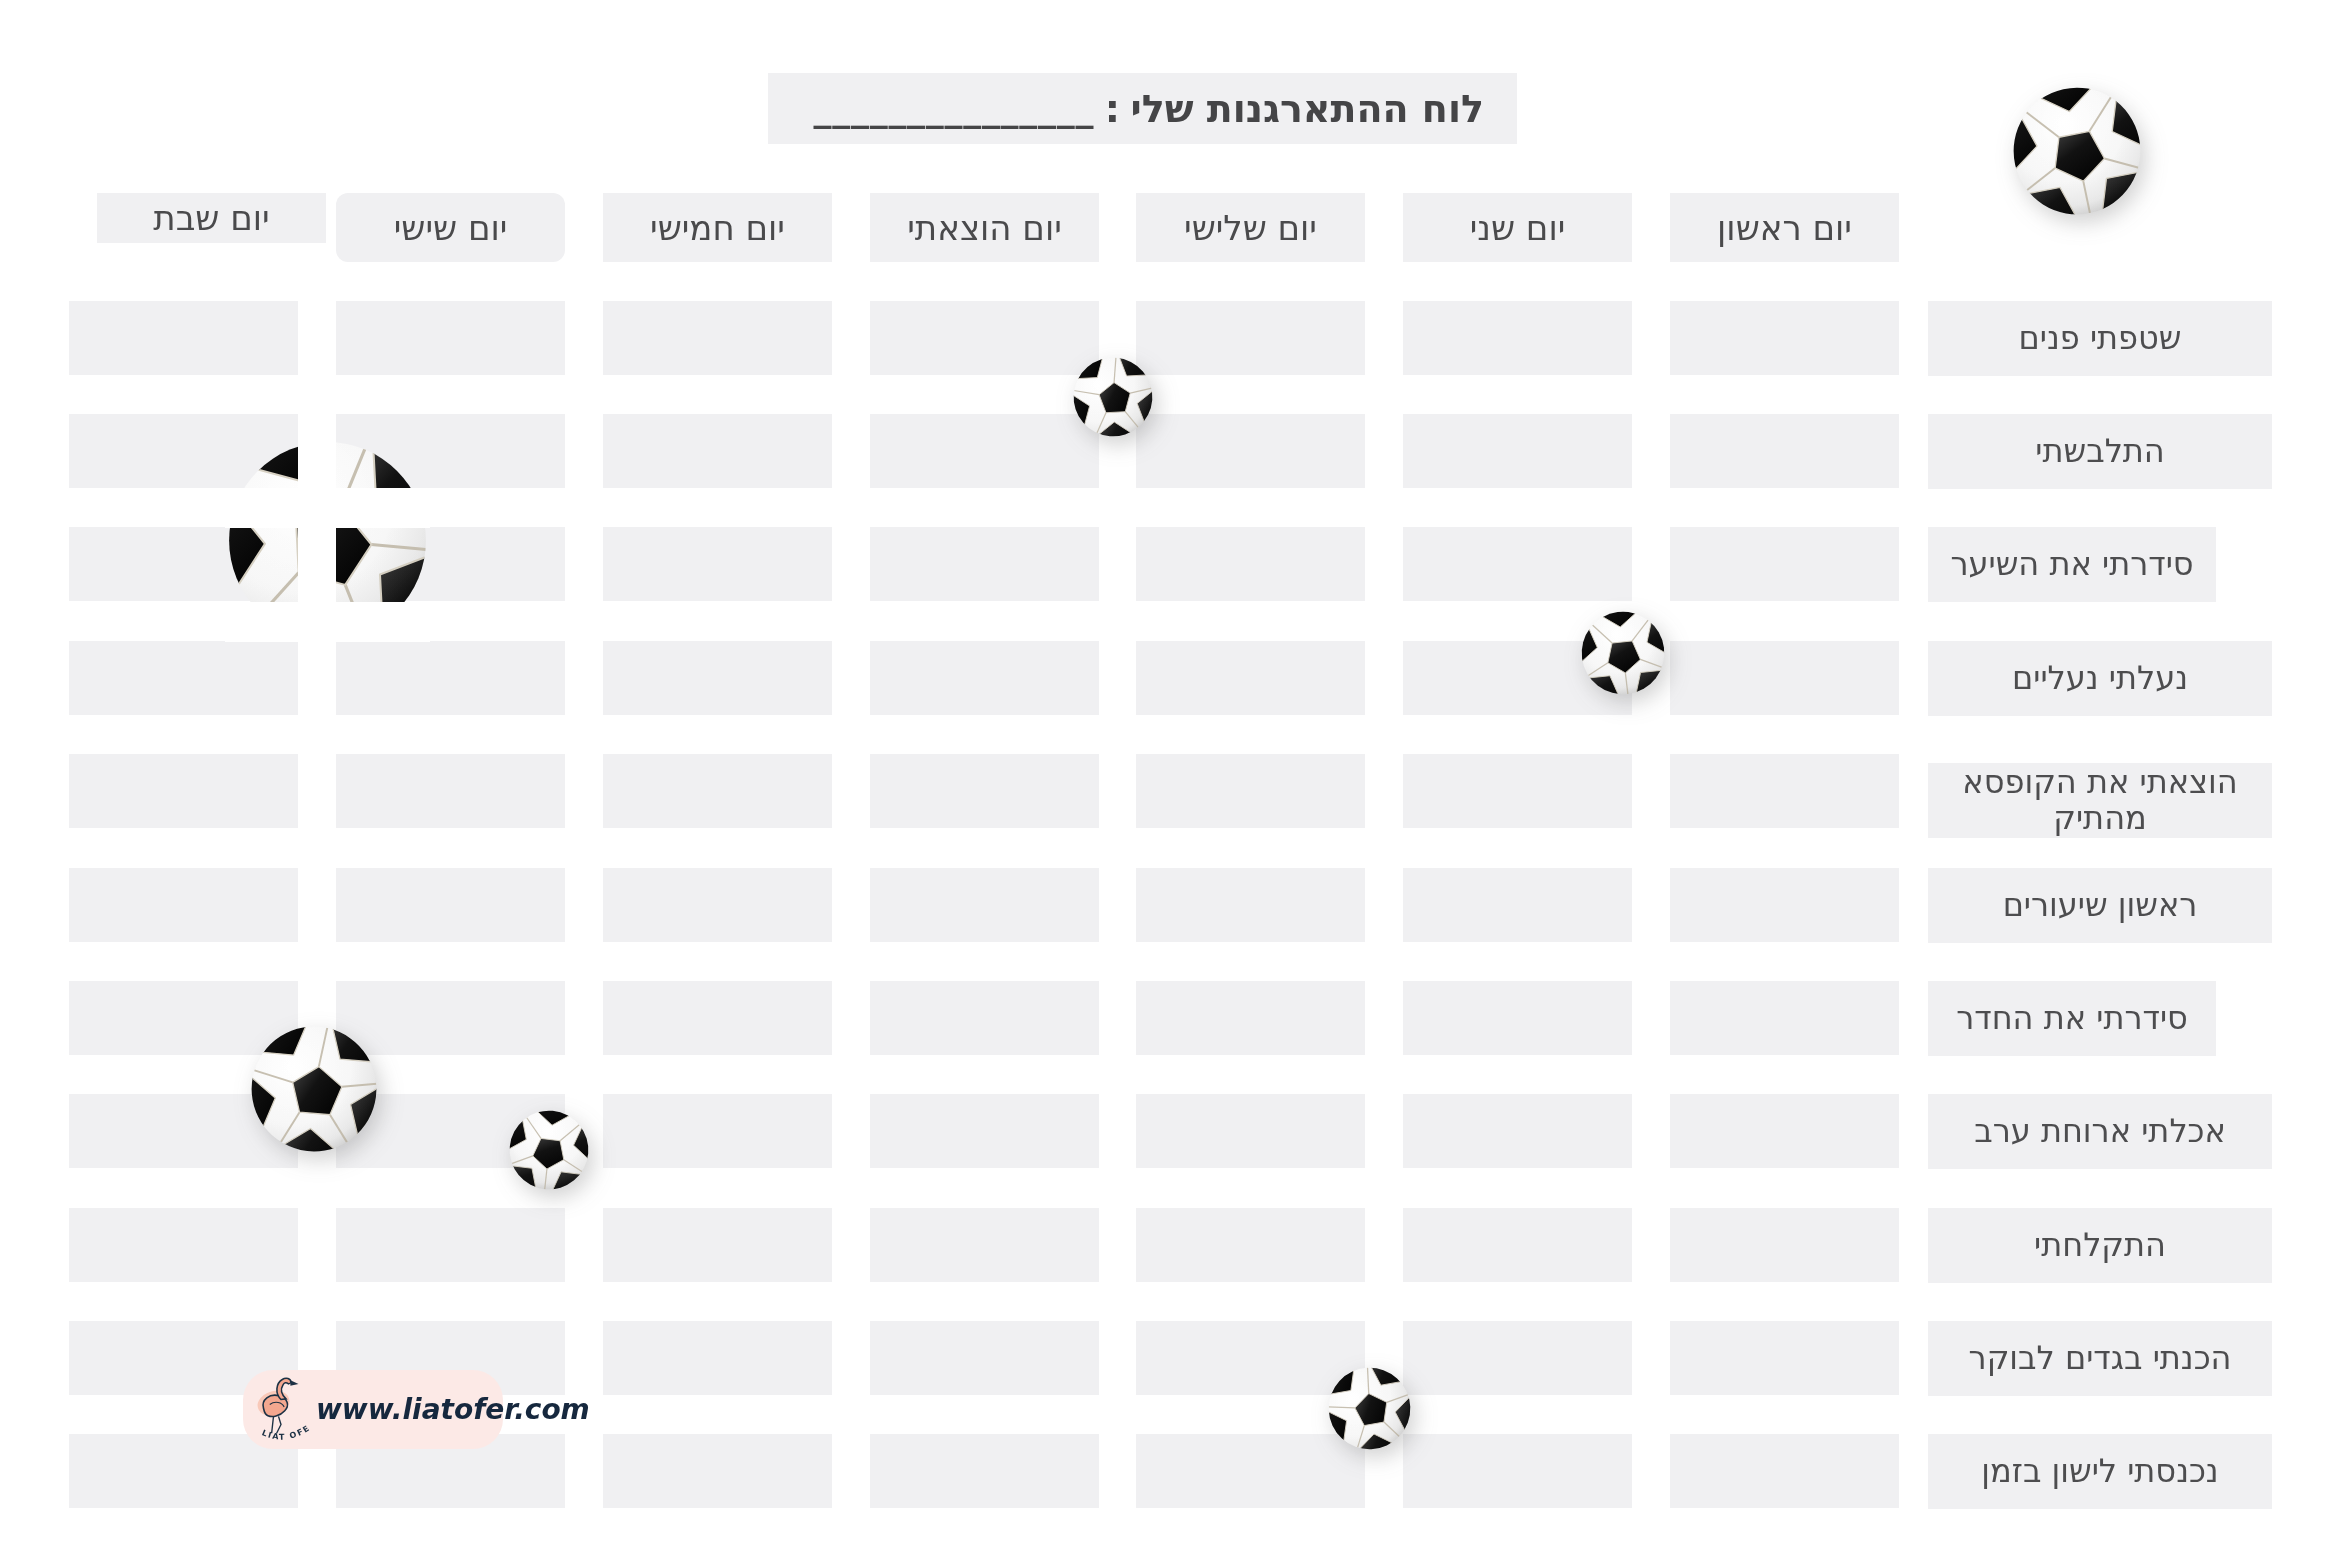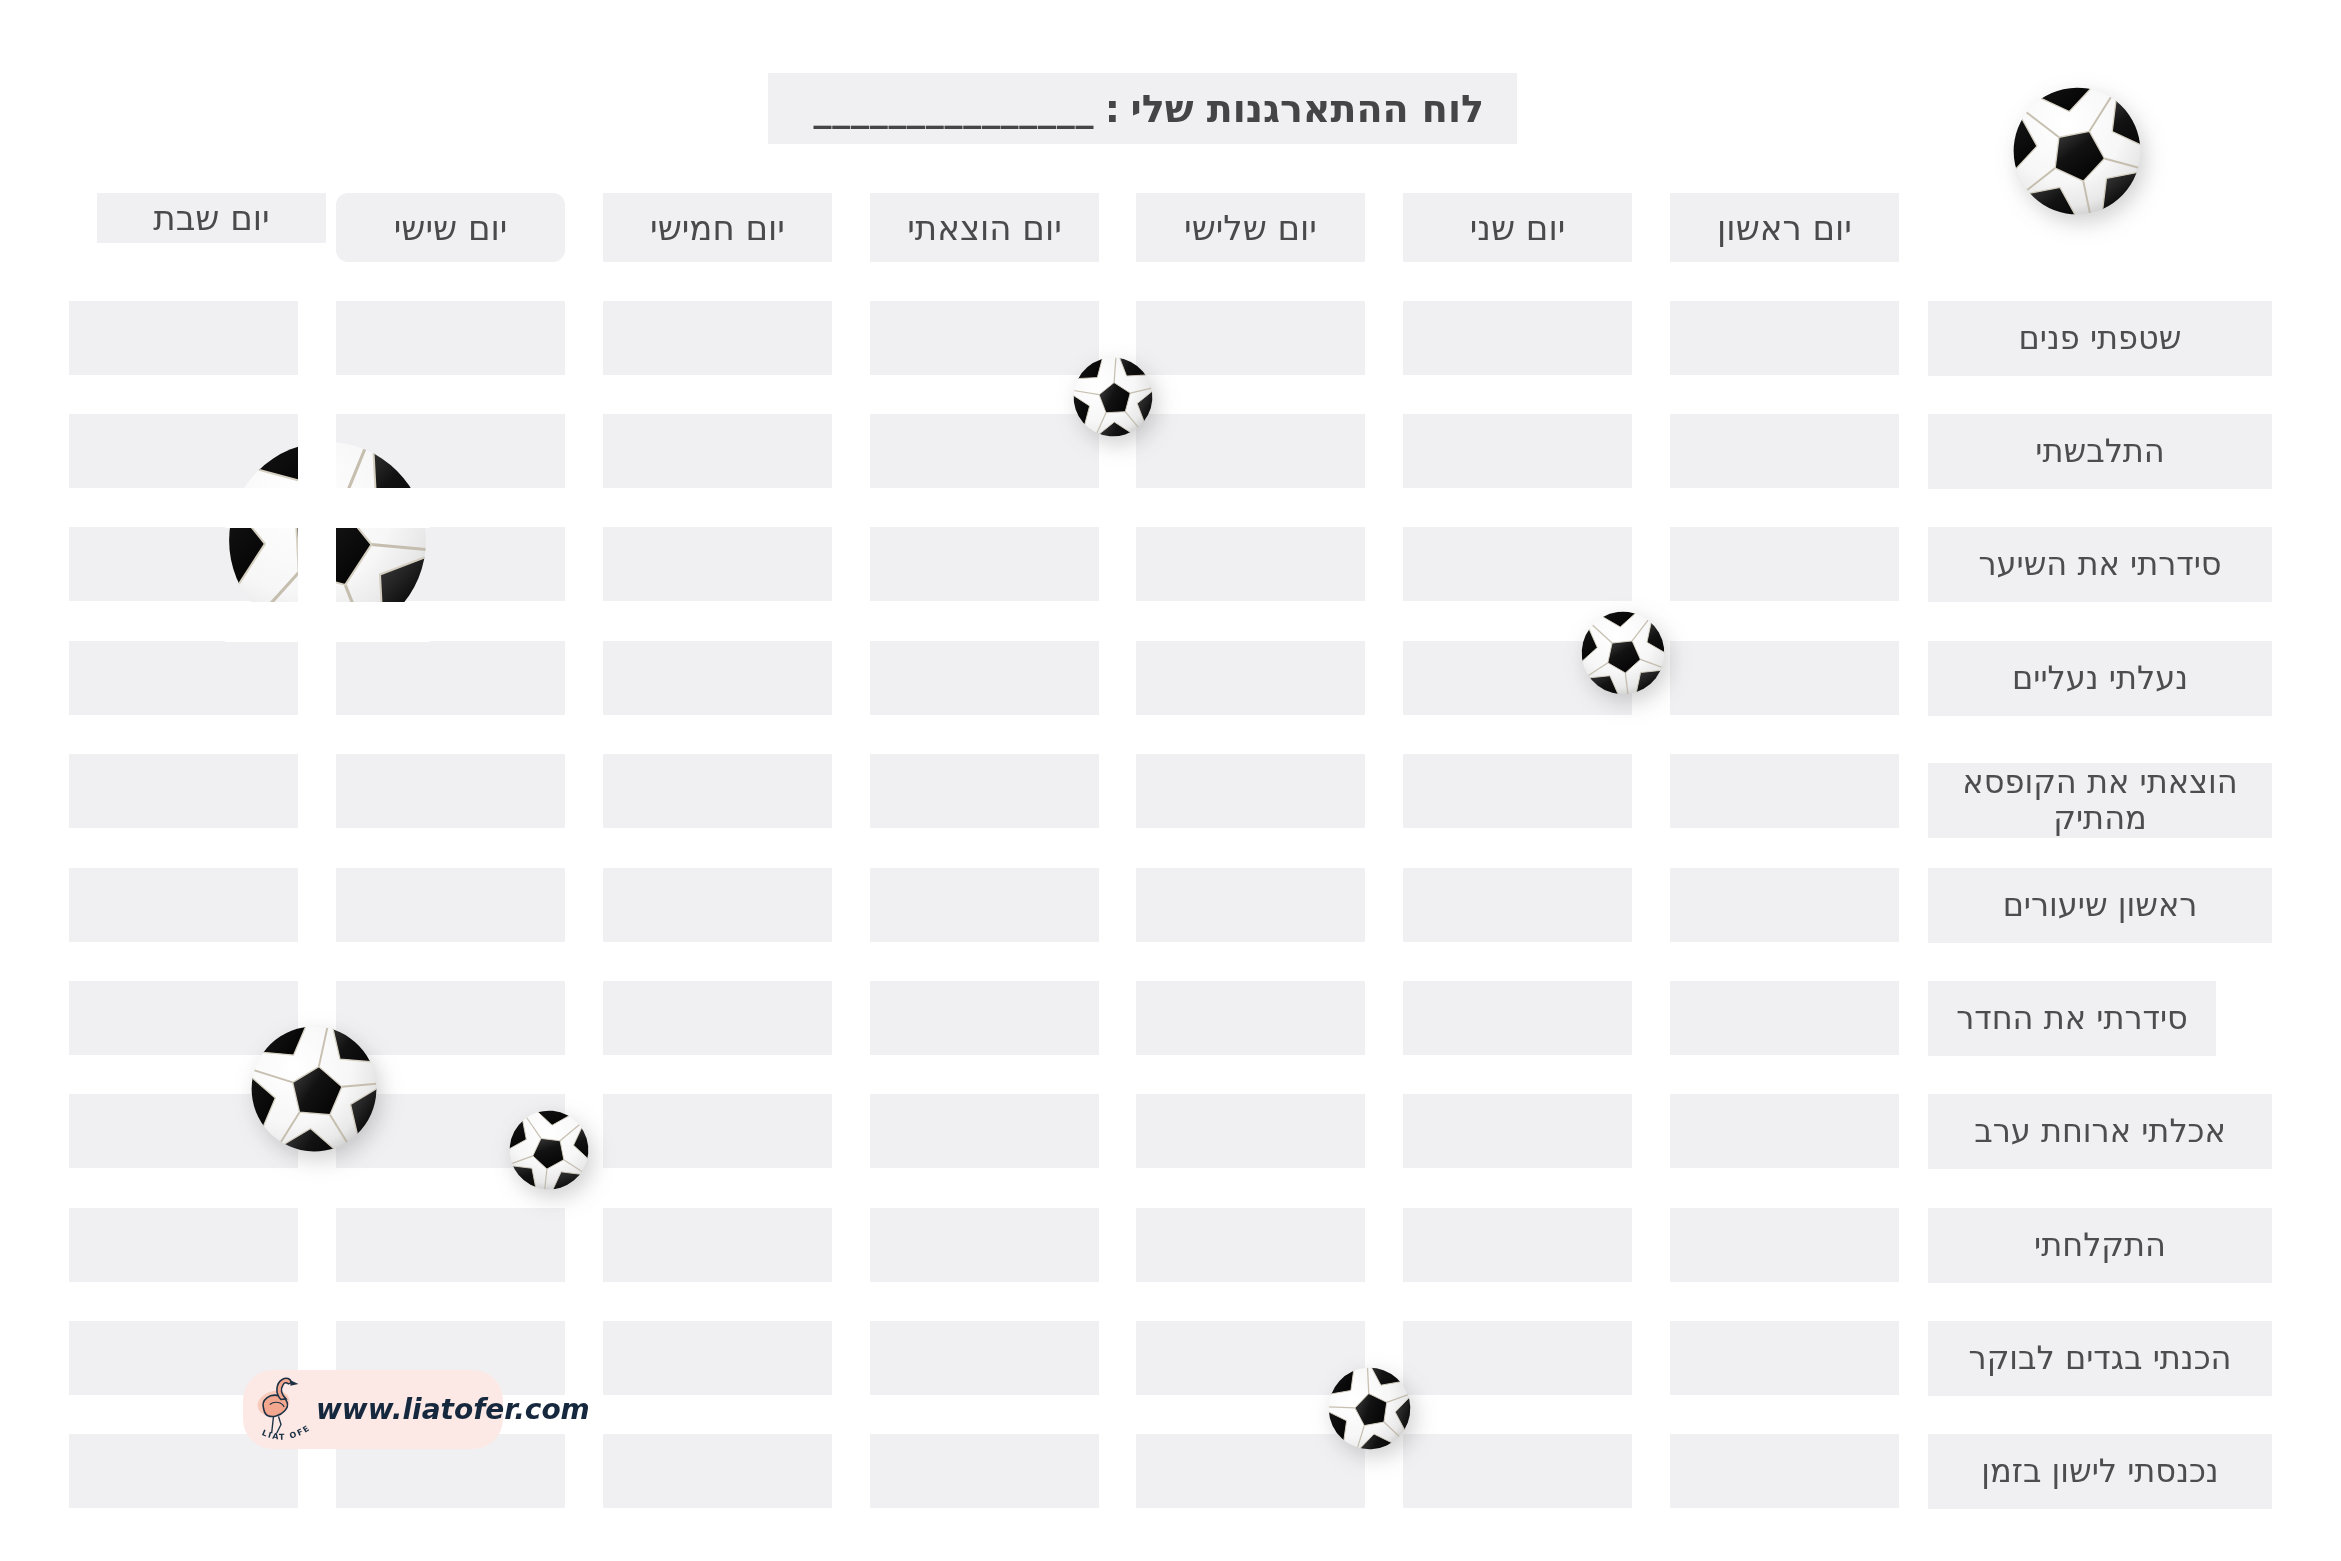--- a/index.html
+++ b/index.html
@@ -177,21 +177,21 @@
       <div class="box gcell" style="left: 1403px; top: 1434px; width: 229px; height: 74px;"></div>
       <div class="box gcell" style="left: 1136px; top: 1434px; width: 229px; height: 74px;"></div>
       <div class="box gcell" style="left: 870px; top: 1434px; width: 229px; height: 74px;"></div>
       <div class="box gcell" style="left: 603px; top: 1434px; width: 229px; height: 74px;"></div>
       <div class="box gcell" style="left: 336px; top: 1434px; width: 229px; height: 74px;"></div>
       <div class="box gcell" style="left: 69px; top: 1434px; width: 229px; height: 74px;"></div>
     </div>
   <div id="labels">
       <div class="box lcell" style="left: 1928px; top: 301px; width: 344px; height: 75px;">שטפתי פנים</div>
       <div class="box lcell" style="left: 1928px; top: 414px; width: 344px; height: 75px;">התלבשתי</div>
-      <div class="box lcell" style="left: 1928px; top: 527px; width: 344px; height: 75px;">סידרתי את השיער</div>
+      <div class="box lcell" style="left: 1928px; top: 527px; width: 288px; height: 75px;">סידרתי את השיער</div>
       <div class="box lcell" style="left: 1928px; top: 641px; width: 344px; height: 75px;">נעלתי נעליים</div>
       <div class="box lcell" style="left: 1928px; top: 754px; width: 344px; height: 75px; margin-top: 9px;">הוצאתי את הקופסא מהתיק</div>
       <div class="box lcell" style="left: 1928px; top: 868px; width: 344px; height: 75px;">ראשון שיעורים</div>
       <div class="box lcell" style="left: 1928px; top: 981px; width: 288px; height: 75px;">סידרתי את החדר</div>
       <div class="box lcell" style="left: 1928px; top: 1094px; width: 344px; height: 75px;">אכלתי ארוחת ערב</div>
       <div class="box lcell" style="left: 1928px; top: 1208px; width: 344px; height: 75px;">התקלחתי</div>
       <div class="box lcell" style="left: 1928px; top: 1321px; width: 344px; height: 75px;">הכנתי בגדים לבוקר</div>
       <div class="box lcell" style="left: 1928px; top: 1434px; width: 344px; height: 75px;">נכנסתי לישון בזמן</div>
     </div>
 

